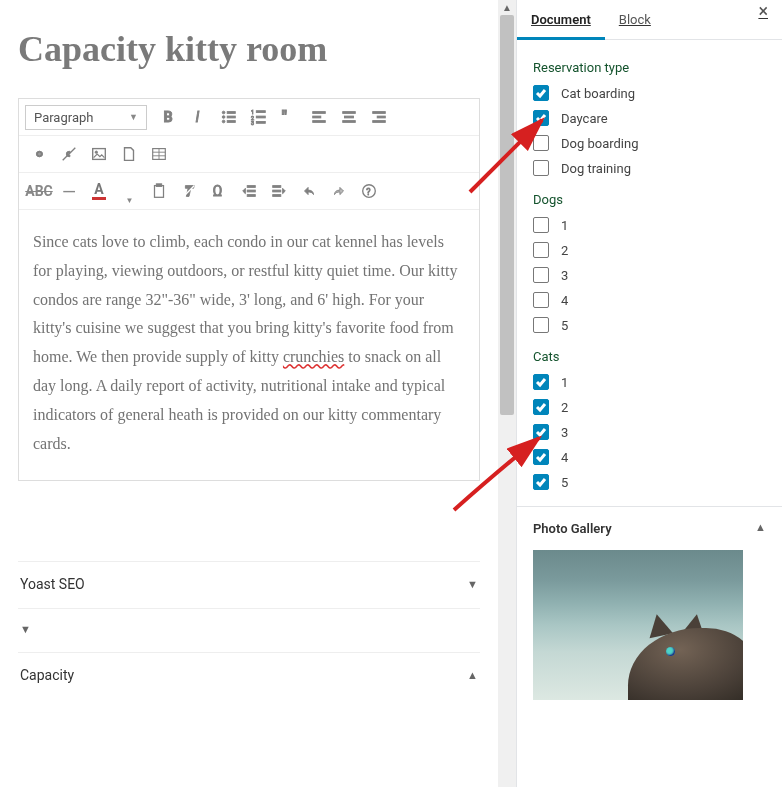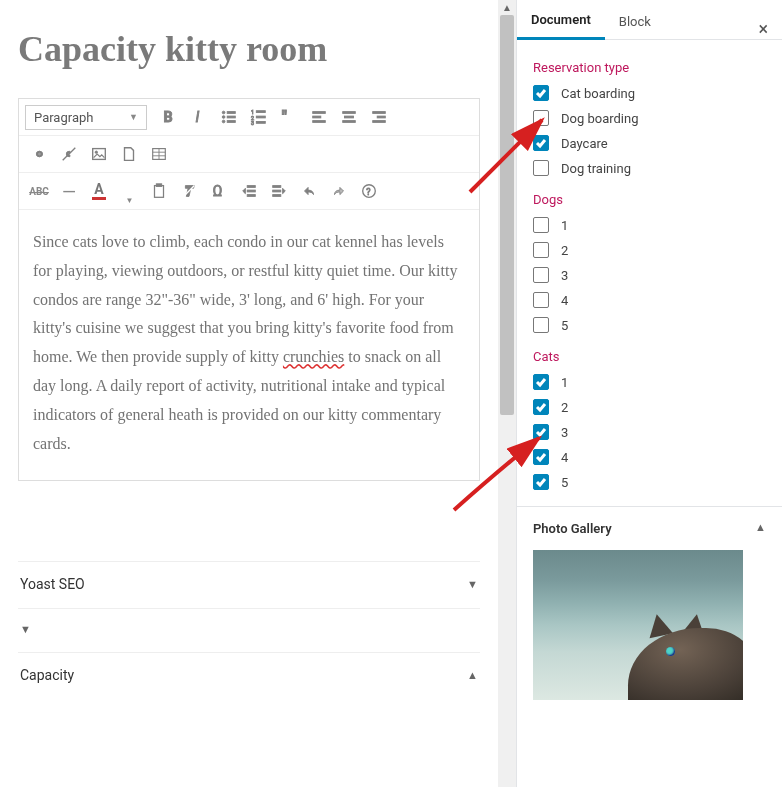--- a/index.html
+++ b/index.html
@@ -15,43 +15,43 @@
 
 .title { font-family: Georgia, serif; font-size: 36px; font-weight: bold; color: #7a7a7a; margin: 18px 0 28px 0; }
 
 .editor { border: 1px solid #ddd; background: #fff; }
 .toolbar { border-bottom: 1px solid #eee; padding: 4px 6px; display: flex; flex-wrap: wrap; align-items: center; gap: 2px; }
 .toolbar-row2 { border-bottom: 1px solid #eee; padding: 4px 6px; display: flex; align-items: center; gap: 2px; }
 .format-select { display: flex; align-items: center; justify-content: space-between; border: 1px solid #ccc; background: #fff; padding: 4px 8px; width: 122px; font-size: 13px; color: #555; margin-right: 6px; }
 .format-select .caret { font-size: 9px; color: #888; }
 .tbtn { width: 28px; height: 28px; display: flex; align-items: center; justify-content: center; color: #555; cursor: pointer; }
 .tbtn svg { width: 18px; height: 18px; fill: #808080; stroke: #808080; }
-.tbtn.abc { font-size: 10px; font-weight: bold; text-decoration: line-through; color: #888; }
+.tbtn.abc { font-size: 14px; font-weight: bold; text-decoration: line-through; color: #888; }
 .tbtn.dash { font-size: 18px; color: #888; }
 .tbtn.Aunder { display: flex; flex-direction: column; align-items: center; line-height: 1; }
 .tbtn.Aunder .A { font-size: 14px; font-weight: bold; color: #777; }
 .tbtn.Aunder .bar { width: 14px; height: 3px; background: #c33; margin-top: 1px; }
 .tbtn.Adrop { display: flex; align-items: flex-end; }
 .tbtn.Adrop .caret { font-size: 8px; margin-left: 1px; color: #888; }
 
 .content { padding: 18px 14px 22px 14px; font-family: Georgia, serif; font-size: 16px; line-height: 1.8; color: #737373; }
 .squiggle { text-decoration: underline wavy #d33; text-decoration-skip-ink: none; }
 
 .panel { border-top: 1px solid #eee; padding: 14px 2px; display: flex; justify-content: space-between; align-items: center; font-size: 14px; color: #333; cursor: pointer; margin-top: 2px; }
 .panel.first { margin-top: 80px; }
 .panel .caret { color: #666; font-size: 11px; }
 
 
-.tabs { display: flex; align-items: flex-end; border-bottom: 1px solid #e2e4e7; position: relative; }
+.tabs { display: flex; align-items: flex-start; border-bottom: 1px solid #e2e4e7; position: relative; text-decoration: underline; }
 .tab { padding: 12px 14px 10px 14px; font-size: 13px; color: #555; cursor: pointer; }
 .tab.active { color: #222; font-weight: 600; border-bottom: 3px solid #0085ba; margin-bottom: -1px; }
 .tab-close { margin-left: auto; padding: 0 14px; font-size: 18px; color: #555; cursor: pointer; }
 
 .sb-body { padding: 12px 16px 0 16px; overflow-y: auto; }
-.section-label { font-size: 13px; color: #be185d; margin: 8px 0 10px 0; }
+.section-label { font-size: 13px; color: #14532d; margin: 8px 0 10px 0; }
 .chk-row { display: flex; align-items: center; gap: 12px; margin: 9px 0; font-size: 13px; color: #444; }
 .chk { width: 16px; height: 16px; border: 1.5px solid #777; border-radius: 2px; display: flex; align-items: center; justify-content: center; flex-shrink: 0; }
 .chk.checked { background: #0085ba; border-color: #0085ba; }
 .chk.checked svg { width: 12px; height: 12px; stroke: #fff; stroke-width: 3; fill: none; }
 
 .sb-panel { border-top: 1px solid #e2e4e7; margin: 16px -16px 0 -16px; padding: 14px 16px 10px 16px; }
 .sb-panel-head { display: flex; justify-content: space-between; align-items: flex-start; font-size: 13px; font-weight: 600; color: #333; cursor: pointer; }
 .sb-panel-head .caret { font-size: 11px; color: #666; }
 .gallery-img { margin-top: 14px; width: 210px; height: 150px; background: linear-gradient(180deg, #6b8a8c 0%, #7a9a9c 20%, #8fb0b0 35%, #a9c6c4 50%, #c4d8d4 68%, #dce8e2 100%); position: relative; overflow: hidden; }
 .cat-shape { position: absolute; right: 0; bottom: 0; width: 120px; height: 95px; }
@@ -265,30 +265,30 @@
       <div>
           <div class="chk-row">
             <div class="chk checked">
               <svg viewBox="0 0 12 12">
                 <polyline points="2,6 5,9 10,3"></polyline>
               </svg>
             </div>
             <span>Cat boarding</span>
           </div>
           <div class="chk-row">
+            <div class="chk checked">
+              <svg viewBox="0 0 12 12">
+                <polyline points="2,6 5,9 10,3"></polyline>
+              </svg>
+            </div>
+            <span>Daycare</span>
+          </div>
+          <div class="chk-row">
             <div class="chk"></div>
             <span>Dog boarding</span>
-          </div>
-          <div class="chk-row">
-            <div class="chk checked">
-              <svg viewBox="0 0 12 12">
-                <polyline points="2,6 5,9 10,3"></polyline>
-              </svg>
-            </div>
-            <span>Daycare</span>
           </div>
           <div class="chk-row">
             <div class="chk"></div>
             <span>Dog training</span>
           </div>
         </div>
 
       <div class="section-label" style="margin-top:16px">Dogs</div>
       <div>
           <div class="chk-row">

